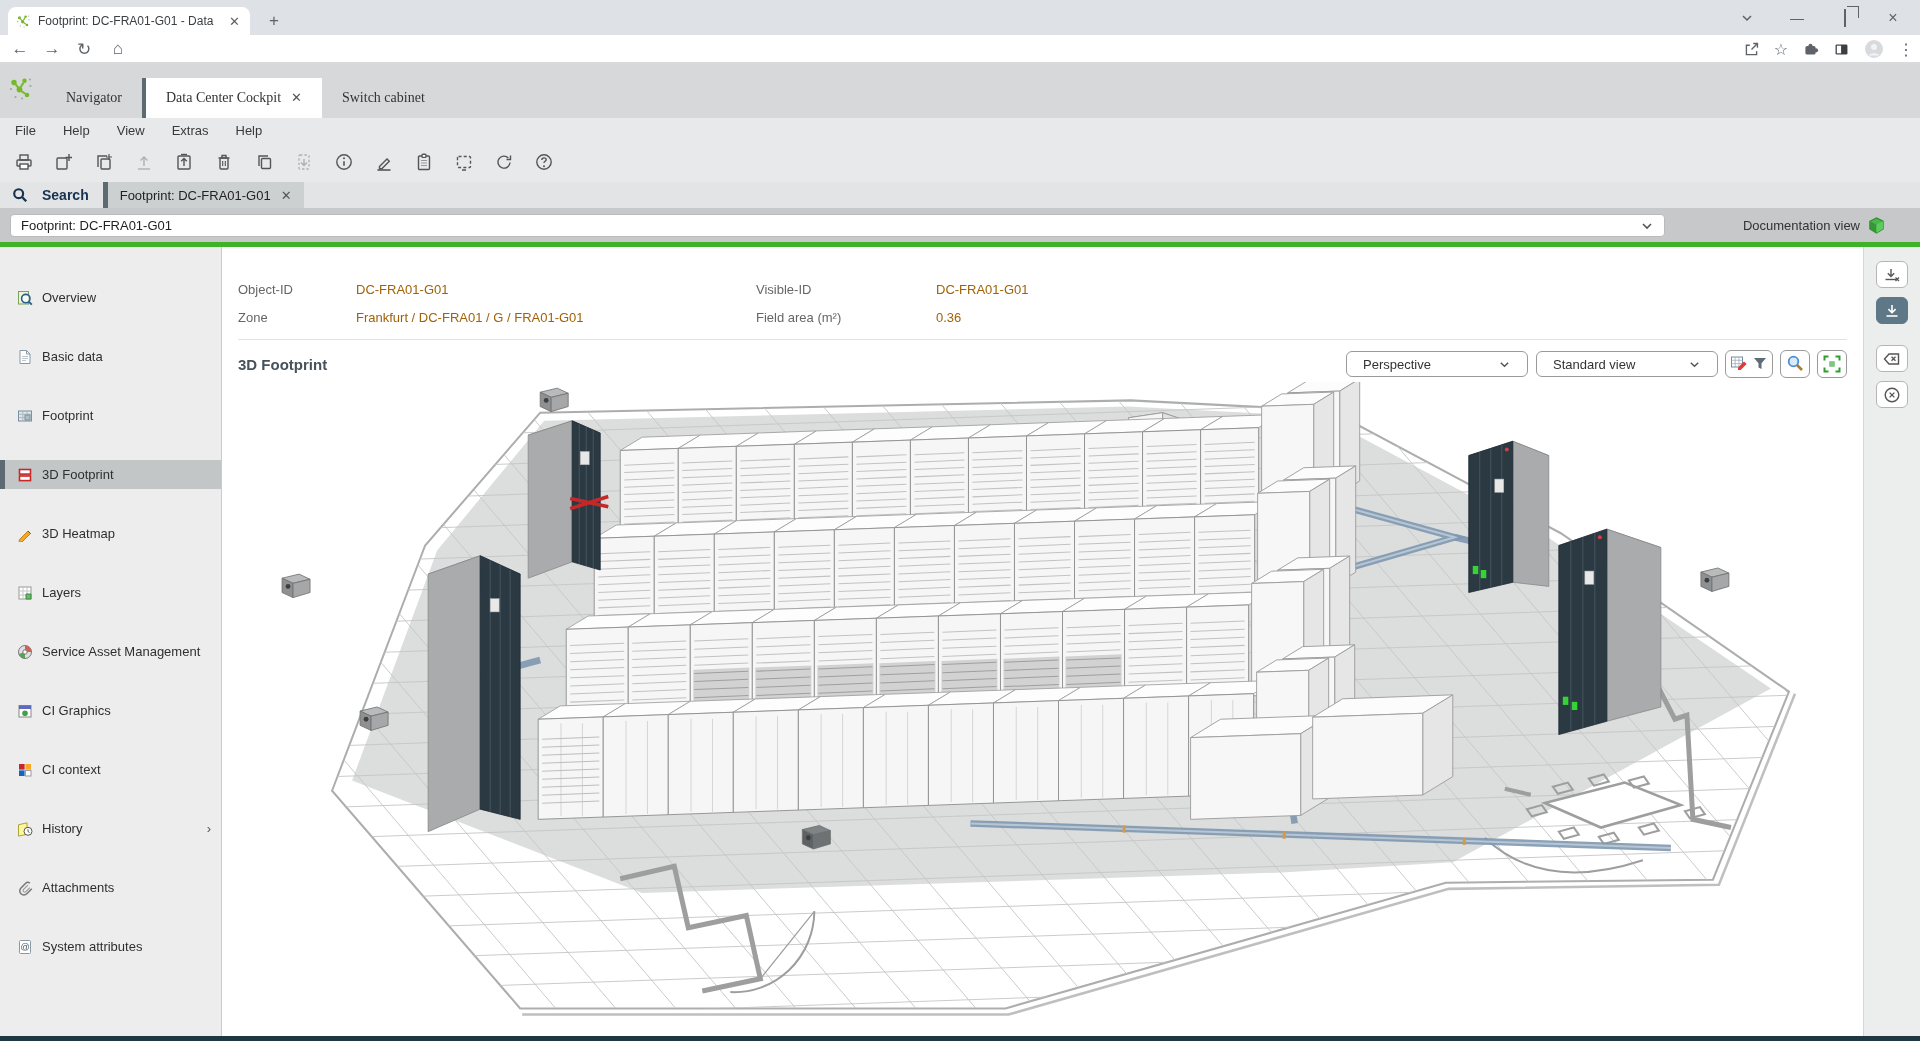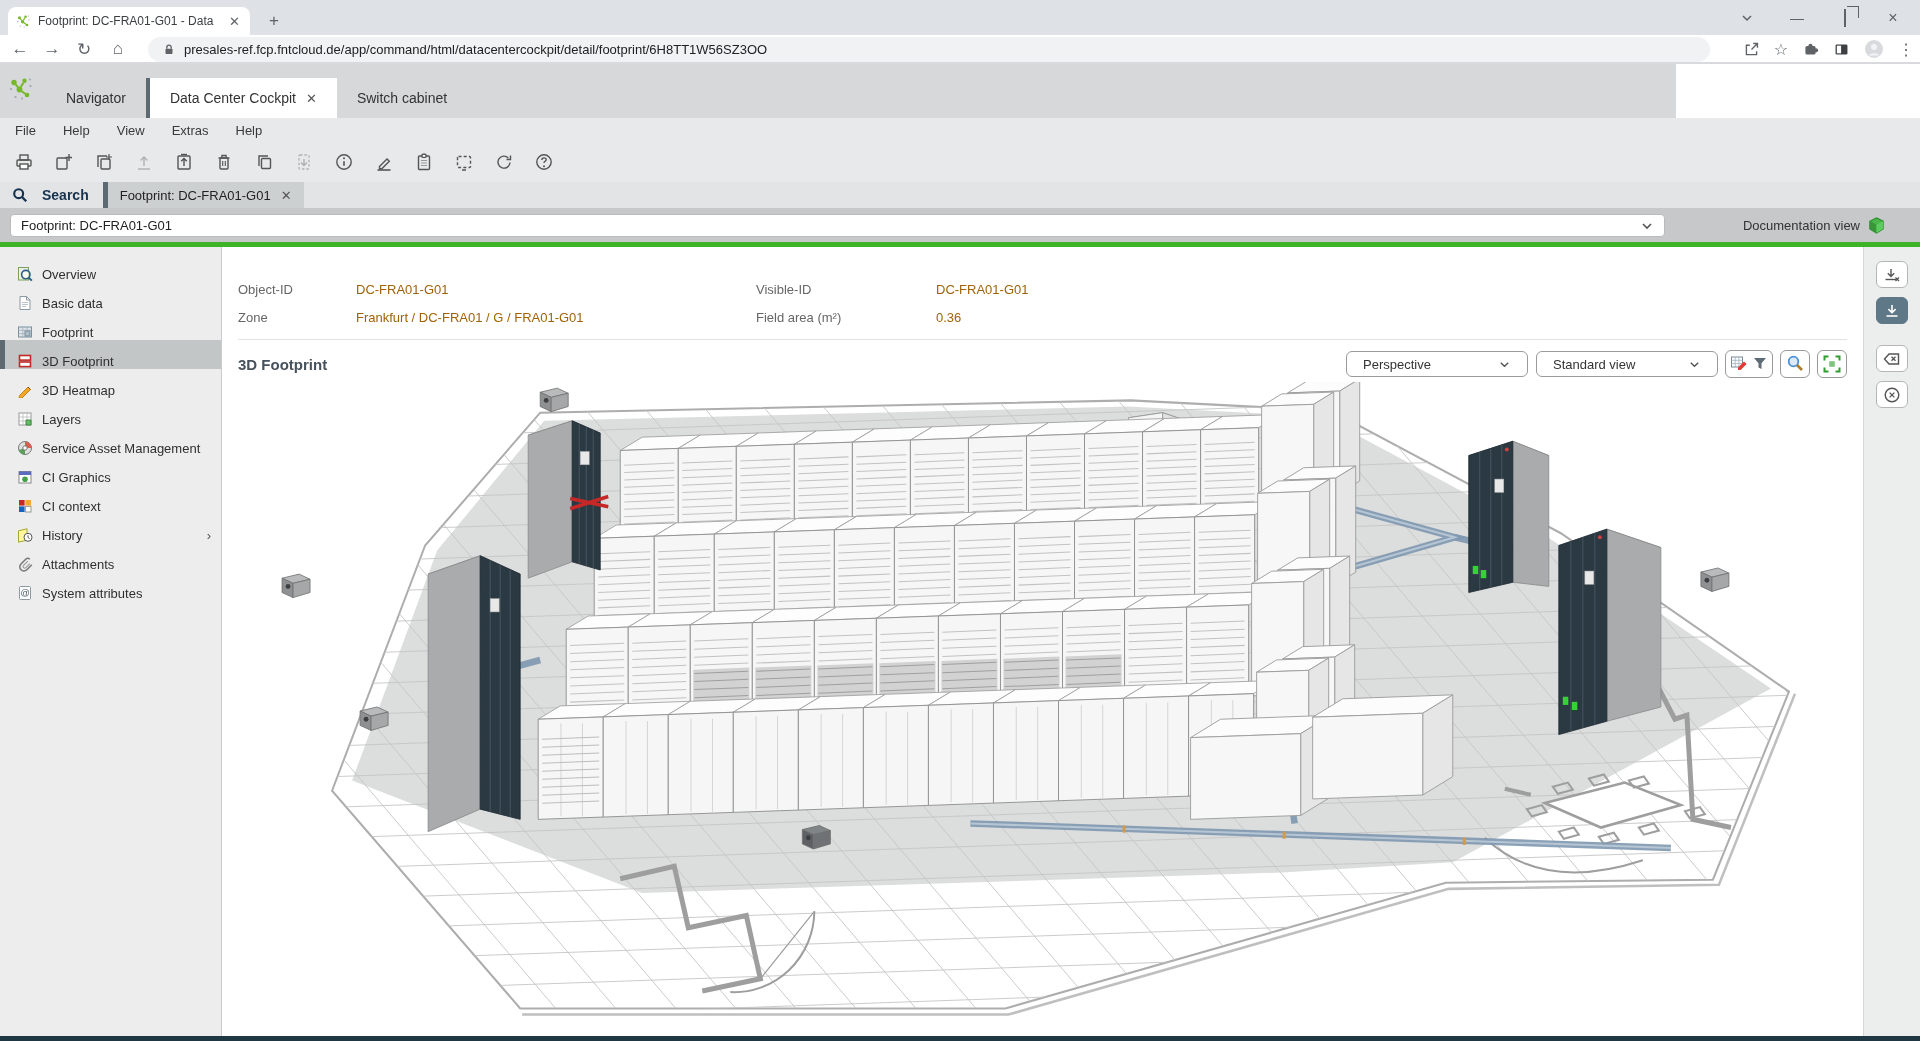--- a/index.html
+++ b/index.html
@@ -19,21 +19,21 @@
   .restore-box { width:11px; height:11px; border:1.4px solid #5f6368; position:relative; background:#dee1e6;}
   .restore-box:before { content:""; position:absolute; left:2px; top:-4px; width:11px; height:11px; border:1.4px solid #5f6368; border-left:none; border-bottom:none;}
   #urlrow { position:absolute; left:0; top:35px; width:1920px; height:28px; background:#fff; }
   #urlrow .navic { position:absolute; top:0; height:28px; display:flex; align-items:center; justify-content:center; width:28px; color:#5f6368; font-size:17px;}
   #url-pill { position:absolute; left:148px; top:2px; width:1562px; height:25px; border-radius:13px; background:#f0f2f3;
     display:flex; align-items:center; gap:8px; padding:0 14px; font-size:13px; color:#202124; }
   #right-icons { position:absolute; right:6px; top:0; height:28px; display:flex; align-items:center; gap:14px; color:#5f6368;}
   .chromeline { position:absolute; left:0; top:62px; width:1920px; height:2px; background:#d8dadd; }
 
   
-  #appbar { position:absolute; left:0; top:64px; width:1676px; height:54px; background:#d6d8d9; }
+  #appbar { position:absolute; left:0; top:64px; width:1920px; height:54px; background:#d6d8d9;font-family:Liberation Serif, serif; }
   #app-logo { position:absolute; left:8px; top:12px; width:34px; height:34px; }
   #apptabs { position:absolute; left:46px; bottom:0; display:flex; align-items:flex-end; height:40px; }
   .apptab { height:40px; display:flex; align-items:center; padding:0 20px; font-size:14px; color:#333; gap:10px; }
   .apptab.active { background:#fff; border-left:4px solid #5d6a72; }
   .apptab .x { color:#555; font-size:13px; }
   #menubar { position:absolute; left:0; top:118px; width:1920px; height:24px; background:#e7e9ea; display:flex; align-items:center; gap:27px; padding-left:15px; font-size:13px; color:#3a3a3a;}
   #toolbar { position:absolute; left:0; top:142px; width:1920px; height:40px; background:#e7e9ea; display:flex; align-items:center; gap:16px; padding-left:12px; }
   .tbico { width:24px; height:24px; display:flex; align-items:center; justify-content:center; }
   .tbico.disabled { opacity:.38; }
 
@@ -44,21 +44,21 @@
   #doc-tab .x { color:#555; }
   #selectorrow { position:absolute; left:0; top:208px; width:1920px; height:34px; background:#c6c8c9; }
   #fp-select { position:absolute; left:10px; top:6px; width:1655px; height:23px; background:#fff; border:1px solid #bbb; border-radius:4px;
     display:flex; align-items:center; font-size:13px; color:#222; padding:0 10px; justify-content:space-between;}
   #docview { position:absolute; right:34px; top:6px; height:23px; display:flex; align-items:center; gap:7px; font-size:13px; color:#333;}
   #greenline { position:absolute; left:0; top:242px; width:1920px; height:5px; background:#3eb327; }
 
   
   #content { position:absolute; left:0; top:247px; width:1920px; height:789px; display:flex; }
   #sidebar { width:222px; background:#ededee; border-right:1px solid #c9cbcc; padding-top:6px; }
-  .side-item { height:29px; display:flex; align-items:flex-end; gap:9px; padding-left:12px; font-size:13px; color:#2f2f2f; border-left:5px solid transparent; }
+  .side-item { height:29px; display:flex; align-items:center; gap:9px; padding-left:12px; font-size:13px; color:#2f2f2f; border-left:5px solid transparent;margin-top:30px; }
   .side-item.selected { background:#c3c6c7; border-left:5px solid #5d6a72; }
   .side-item .lbl { flex:1; }
   .side-item .chev { margin-right:10px; color:#555; }
   #main { flex:1; background:#fff; display:flex; flex-direction:column; min-width:0;}
   #hdr-block { padding:16px 16px 0 16px; }
   .sect-title { font-size:15px; font-weight:bold; color:#47525c; }
   #hdr-fields { display:grid; grid-template-columns: 118px 400px 180px 1fr; row-gap:13px; margin:19px 0 14px 0; font-size:13px; }
   #hdr-fields .flabel { color:#666; }
   #hdr-fields .fvalue { color:#a16207; }
   #sect3d { border-top:1px solid #e2e2e2; margin:0 16px; padding-top:10px; display:flex; align-items:center; }
@@ -115,29 +115,20 @@
     <span class="wc">—</span>
     <span class="wc"><span class="restore-box"></span></span>
     <span class="wc" style="font-size:16px;">×</span>
   </div>
 </div>
 <div id="urlrow">
   <span class="navic" style="left:6px">←</span>
   <span class="navic" style="left:38px">→</span>
   <span class="navic" style="left:70px">↻</span>
   <span class="navic" style="left:104px">⌂</span>
-  <div id="url-pill">
-    <span>
-        <svg class="ic" width="14" height="15" viewBox="0 0 16 16">
-          <rect x="4" y="7" width="8" height="6" rx="1" fill="#5f6368"></rect>
-          <path d="M5.5 7V5.5a2.5 2.5 0 0 1 5 0V7" stroke="#5f6368" stroke-width="1.5" fill="none"></path>
-        </svg>
-      </span>
-    <span>presales-ref.fcp.fntcloud.de/app/command/html/datacentercockpit/detail/footprint/6H8TT1W56SZ3OO</span>
-  </div>
   <div id="right-icons">
     <span>
         <svg class="ic" width="17" height="17" viewBox="0 0 20 20">
           <path d="M8 5H4v11h12v-4" stroke="#5f6368" stroke-width="1.6" fill="none"></path>
           <path d="M12 3h5v5M17 3l-7 7" stroke="#5f6368" stroke-width="1.6" fill="none"></path>
         </svg>
       </span>
     <span style="font-size:16px;">☆</span>
     <span>
         <svg class="ic" width="17" height="17" viewBox="0 0 20 20">

